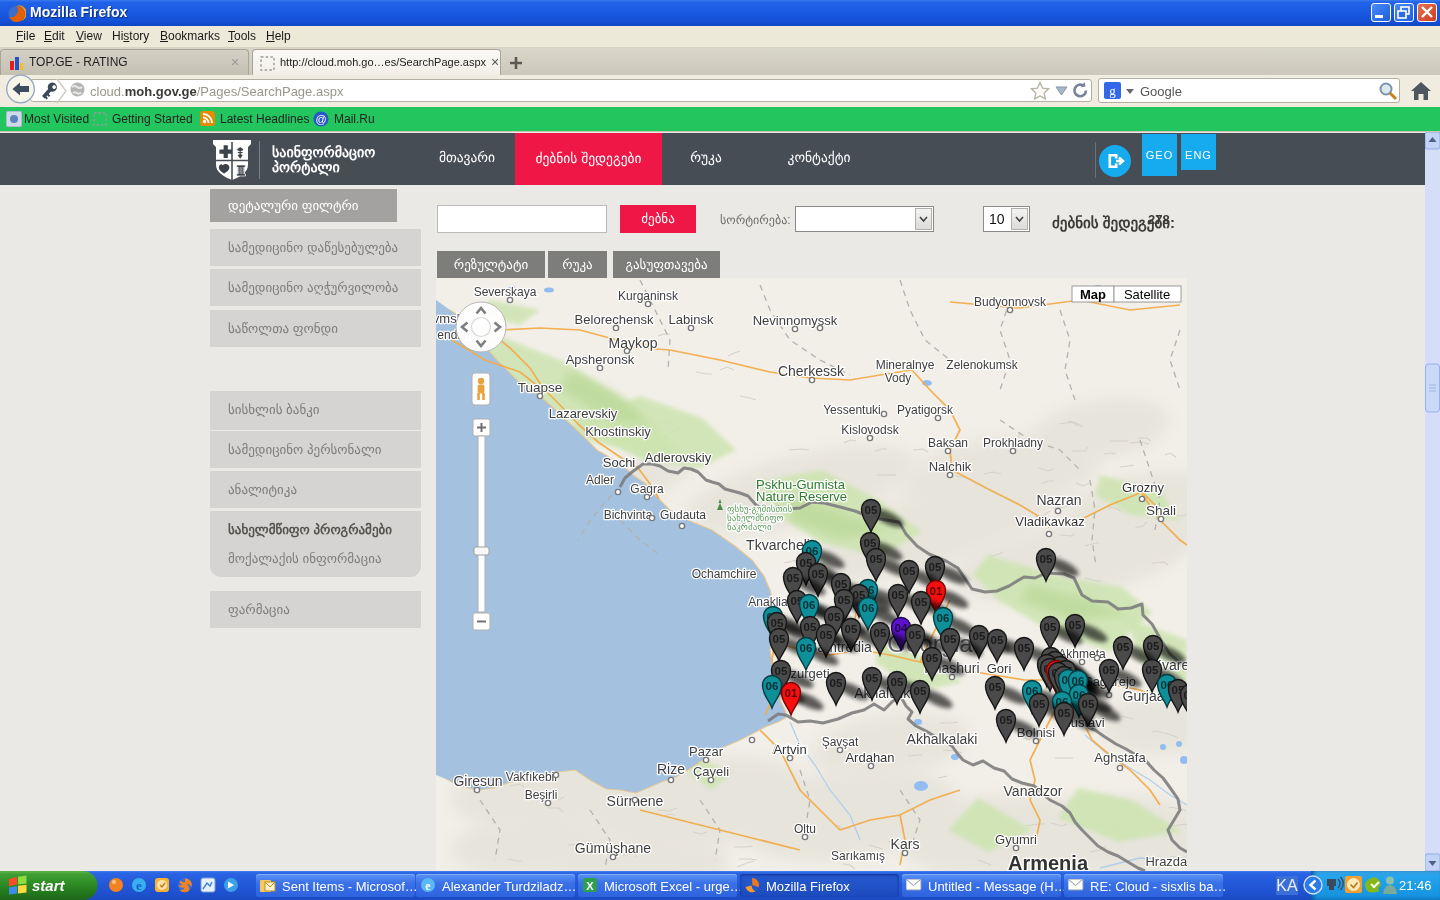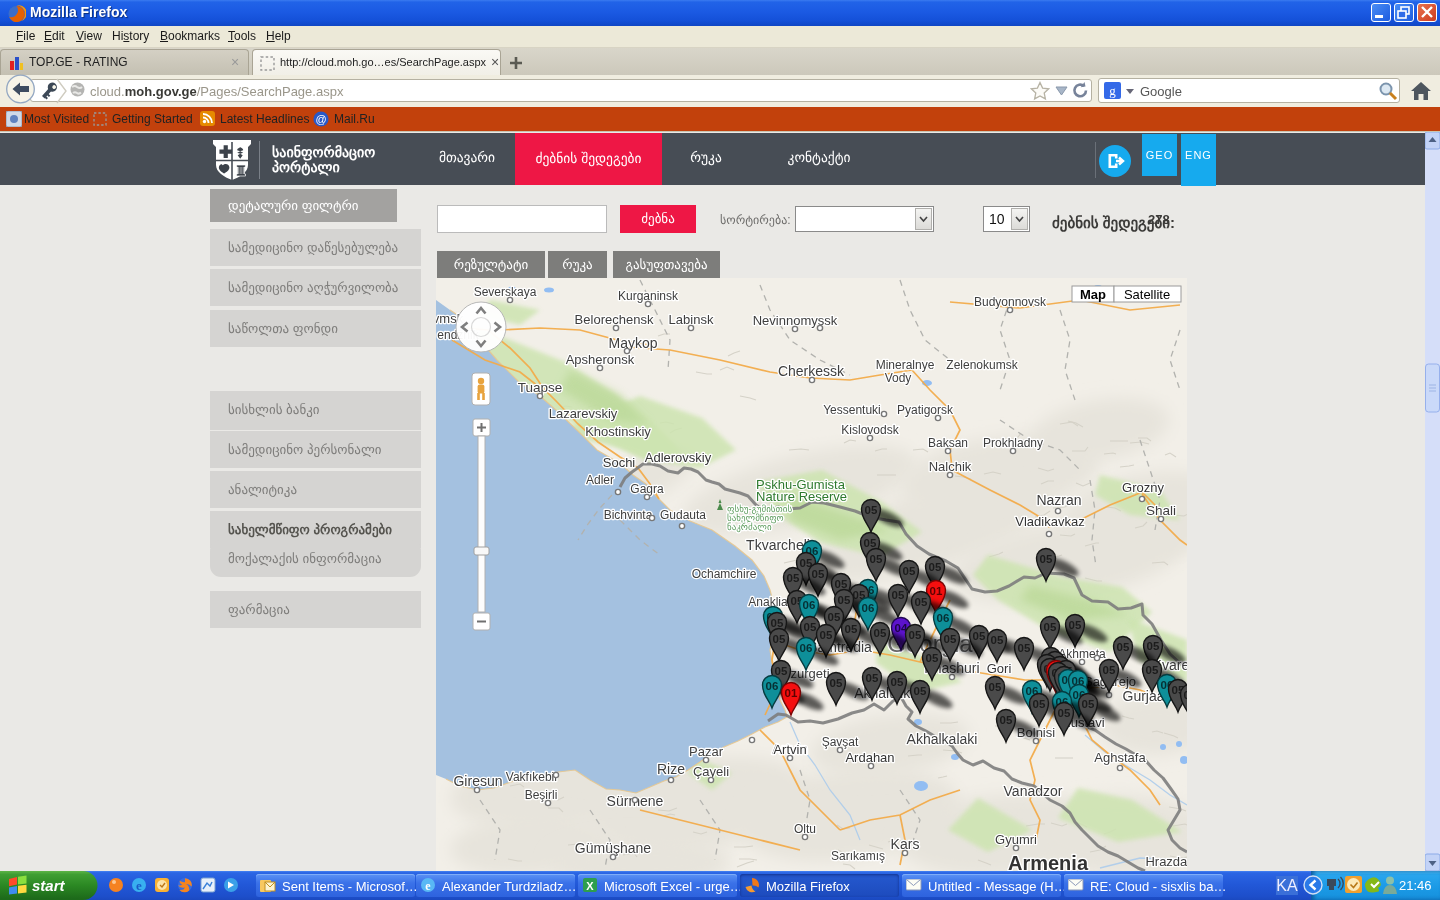--- a/index.html
+++ b/index.html
@@ -15,21 +15,21 @@
 
 #tabbar{left:0;top:48px;width:1440px;height:27px;background:linear-gradient(#d9d6ca,#ccc8bb)}
 .tab{position:absolute;top:1px;height:26px;border:1px solid #a9a494;border-bottom:none;border-radius:4px 4px 0 0;font-size:12px;color:#222;white-space:nowrap;overflow:hidden}
 #tab1{left:0px;width:249px;background:linear-gradient(#d4d0c4,#c4c0b2)}
 #tab2{left:252px;width:249px;background:linear-gradient(#faf9f5,#f1efe7)}
 
 #navbar{left:0;top:75px;width:1440px;height:32px;background:#f0ede0}
 #urlfield{position:absolute;left:30px;top:4px;width:1062px;height:23px;background:#fff;border:1px solid #b5b1a2;border-radius:3px;font-size:13px;color:#888}
 #searchfield{position:absolute;left:1098px;top:3px;width:302px;height:25px;background:#fff;border:1px solid #b5b1a2;border-radius:3px;font-size:13px;color:#444}
 
-#bookbar{left:0;top:107px;width:1440px;height:25px;background:#c2410c;border-bottom:1px solid #c9c5b2;font-size:12px;color:#222}
+#bookbar{left:0;top:107px;width:1440px;height:25px;background:#22c55e;border-bottom:1px solid #c9c5b2;font-size:12px;color:#222}
 #bookbar span{position:absolute;top:5px}
 
 #page{left:0;top:132px;width:1425px;height:739px;background:#eae9e6;overflow:hidden}
 #siteheader{position:absolute;left:0;top:1px;width:1425px;height:52px;background:#474d55}
 #sidebar .it{position:absolute;left:210px;width:211px;height:37px;background:#d5d4d2;color:#7e7d7b;font-size:13px;line-height:37px;padding-left:18px}
 .nav-item{position:absolute;top:0;height:52px;line-height:52px;color:#fff;font-size:13.5px;text-align:center}
 
 #vscroll{left:1425px;top:132px;width:15px;height:739px;background:#d3ddf8}
 
 #taskbar{left:0;top:871px;width:1440px;height:29px;background:linear-gradient(#4584f3 0%,#2b65e4 6%,#2258d8 46%,#1d4eca 88%,#1b49c0 100%)}
@@ -175,21 +175,21 @@
 <div class="nav-item" style="left:515px;top:1px;width:147px;background:#ee1745">ძებნის შედეგები</div>
 <div class="nav-item" style="left:672px;width:68px">რუკა</div>
 <div class="nav-item" style="left:770px;width:98px">კონტაქტი</div>
 <div class="abs" style="left:1095px;top:10px;width:1px;height:36px;background:#6a7078"></div>
 <svg class="abs" style="left:1099px;top:13px" width="32" height="32">
       <circle cx="16" cy="16" r="16" fill="#16aaee"></circle>
 <path d="M10 9 h9 v4.4 h-2.6 v-1.8 h-3.8 v8.8 h3.8 v-1.8 h2.6 v4.4 h-9 Z" fill="#fff" transform="translate(-0.5,0)"></path>
 <path d="M17 16 h6 M20 12.5 l4 3.5 -4 3.5" stroke="#fff" stroke-width="2.4" fill="none"></path>
     </svg>
 <div class="abs" style="left:1142px;top:2px;width:35px;height:42px;background:#16aaee;color:#fff;font-size:11px;text-align:center;line-height:42px;letter-spacing:1px">GEO</div>
-<div class="abs" style="left:1181px;top:2px;width:35px;height:52px;background:#16aaee;color:#fff;font-size:11px;text-align:center;line-height:42px;letter-spacing:1px">ENG</div>
+<div class="abs" style="left:1181px;top:2px;width:35px;height:36px;background:#16aaee;color:#fff;font-size:11px;text-align:center;line-height:42px;letter-spacing:1px">ENG</div>
 <div id="sidebar">
 <div class="abs" style="left:210px;top:57px;width:187px;height:33px;background:#a3a2a0;color:#fff;font-size:13px;line-height:33px;padding-left:18px">დეტალური ფილტრი</div>
 <div class="it" style="top:97px;">სამედიცინო დაწესებულება</div>
 <div class="it" style="top:137px;">სამედიცინო აღჭურვილობა</div>
 <div class="it" style="top:178px;">საწოლთა ფონდი</div>
 <div class="it" style="top:235px;margin-top:26px;">სამედიცინო სერვისი</div>
 <div class="it" style="top:259px;">სისხლის ბანკი</div>
 <div class="it" style="top:299px;">სამედიცინო პერსონალი</div>
 <div class="it" style="top:339px;">ანალიტიკა</div>
 <div class="it" style="top:379px;font-weight:bold;color:#55544f;">სახელმწიფო პროგრამები</div>

